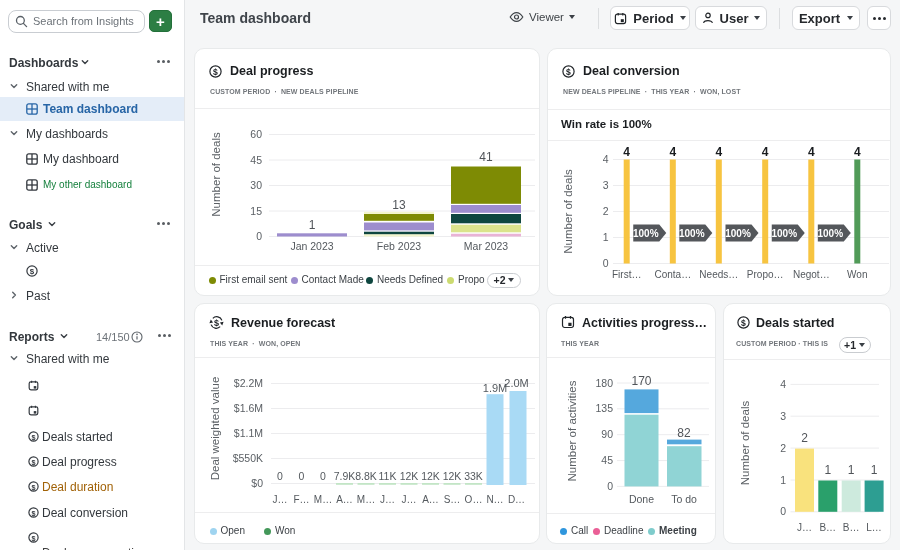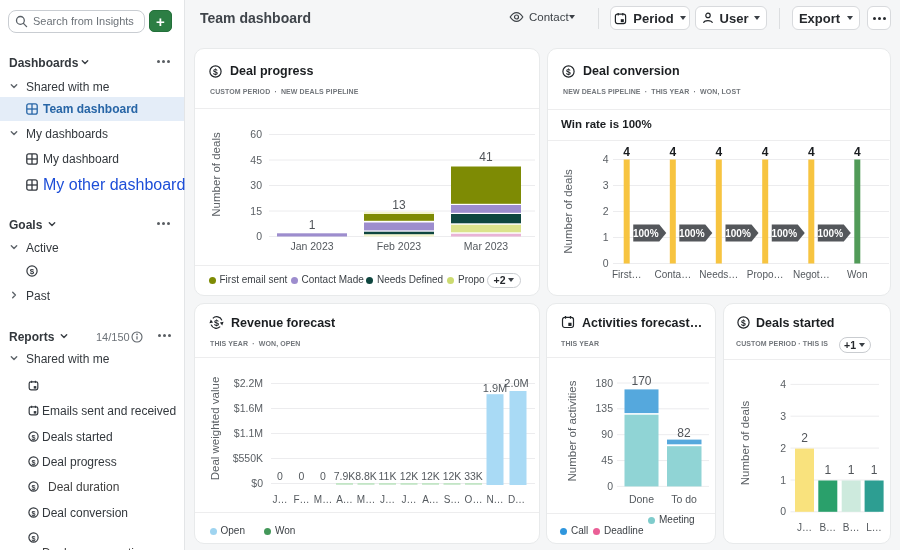--- a/index.html
+++ b/index.html
@@ -72,21 +72,21 @@
       </svg>
     </div>
 <div class="nav" style="left:43px;top:149.5px;color:#33383d;font-size:12px;">My dashboard</div>
 <div class="abs" style="left:26px;top:178.5px;">
       <svg width="12" height="12" viewBox="0 0 12 12" style="">
         <rect x="0.8" y="0.8" width="10.4" height="10.4" rx="2" fill="none" stroke="#34393f" stroke-width="1.3"></rect>
         <line x1="6" y1="1" x2="6" y2="11" stroke="#34393f" stroke-width="1.3"></line>
         <line x1="1" y1="6" x2="11" y2="6" stroke="#34393f" stroke-width="1.3"></line>
       </svg>
     </div>
-<div class="nav" style="left:43px;top:175.5px;color:#1d4ed8;font-size:16px;">My other dashboard</div>
+<div class="nav" style="left:43px;top:175.5px;color:#15803d;font-size:10px;">My other dashboard</div>
 <div class="nav" style="left:9px;top:216px;font-weight:bold;color:#33383d;font-size:12px;">Goals</div>
 <div class="abs" style="left:47px;top:218.5px;">
       <svg width="10" height="10" viewBox="0 0 10 10" style="">
         <path d="M2.3 3.7 L5 6.4 L7.7 3.7" fill="none" stroke="#3a3f45" stroke-width="1.4" stroke-linecap="round" stroke-linejoin="round"></path>
       </svg>
     </div>
 <div class="abs" style="left:156px;top:222px;display:flex;">
       <span style="display:inline-flex;align-items:center;">
         <span style="display:inline-block;width:3px;height:3px;border-radius:50%;background:#585d62;margin:0 1px;"></span>
         <span style="display:inline-block;width:3px;height:3px;border-radius:50%;background:#585d62;margin:0 1px;"></span>
@@ -147,42 +147,41 @@
       </svg>
     </div>
 <div class="abs" style="left:28px;top:405.0px;">
       <svg width="11" height="11" viewBox="0 0 11 11" style="">
         <rect x="1.18" y="1.86" width="8.63" height="7.95" rx="1.69" fill="none" stroke="#34393f" stroke-width="1.2"></rect>
         <line x1="3.55" y1="0.76" x2="3.55" y2="2.88" stroke="#34393f" stroke-width="1.2"></line>
         <line x1="7.45" y1="0.76" x2="7.45" y2="2.88" stroke="#34393f" stroke-width="1.2"></line>
         <rect x="5.75" y="6.09" width="2.54" height="2.54" fill="#34393f"></rect>
       </svg>
     </div>
-<div class="nav" style="left:42px;top:402.0px;color:#33383d;font-size:12px;">Emails sent and received</div>
 <div class="abs" style="left:28px;top:430.5px;">
       <svg width="11" height="11" viewBox="0 0 11 11" style="">
         <circle cx="5.5" cy="5.5" r="4.6" fill="none" stroke="#34393f" stroke-width="1.2"></circle>
         <text x="5.5" y="8.8" font-size="7.260000000000001" font-weight="bold" text-anchor="middle" fill="#34393f">$</text>
       </svg>
     </div>
 <div class="nav" style="left:42px;top:427.5px;color:#33383d;font-size:12px;">Deals started</div>
 <div class="abs" style="left:28px;top:455.5px;">
       <svg width="11" height="11" viewBox="0 0 11 11" style="">
         <circle cx="5.5" cy="5.5" r="4.6" fill="none" stroke="#34393f" stroke-width="1.2"></circle>
         <text x="5.5" y="8.8" font-size="7.260000000000001" font-weight="bold" text-anchor="middle" fill="#34393f">$</text>
       </svg>
     </div>
 <div class="nav" style="left:42px;top:452.5px;color:#33383d;font-size:12px;">Deal progress</div>
 <div class="abs" style="left:28px;top:481.0px;">
       <svg width="11" height="11" viewBox="0 0 11 11" style="">
         <circle cx="5.5" cy="5.5" r="4.6" fill="none" stroke="#34393f" stroke-width="1.2"></circle>
         <text x="5.5" y="8.8" font-size="7.260000000000001" font-weight="bold" text-anchor="middle" fill="#34393f">$</text>
       </svg>
     </div>
-<div class="nav" style="left:48px;top:478.0px;color:#404040;font-size:12px;">Deal duration</div>
+<div class="nav" style="left:42px;top:478.0px;color:#a16207;font-size:12px;">Deal duration</div>
 <div class="abs" style="left:28px;top:506.5px;">
       <svg width="11" height="11" viewBox="0 0 11 11" style="">
         <circle cx="5.5" cy="5.5" r="4.6" fill="none" stroke="#34393f" stroke-width="1.2"></circle>
         <text x="5.5" y="8.8" font-size="7.260000000000001" font-weight="bold" text-anchor="middle" fill="#34393f">$</text>
       </svg>
     </div>
 <div class="nav" style="left:42px;top:503.5px;color:#33383d;font-size:12px;">Deal conversion</div>
 <div class="abs" style="left:28px;top:532.0px;">
       <svg width="11" height="11" viewBox="0 0 11 11" style="">
         <circle cx="5.5" cy="5.5" r="4.6" fill="none" stroke="#34393f" stroke-width="1.2"></circle>
@@ -190,21 +189,21 @@
       </svg>
     </div>
 <div class="nav" style="left:42px;top:544px;color:#404040;font-size:12px;">Deals won over time</div>
 <div class="abs" style="left:200px;top:10px;font-size:14px;font-weight:bold;color:#3f444a;">Team dashboard</div>
 <div class="abs" style="left:509px;top:11px;">
       <svg width="15" height="12" viewBox="0 0 15 12" style="">
         <path d="M1.2 6 C3.2 2.8 5.2 1.6 7.5 1.6 C9.8 1.6 11.8 2.8 13.8 6 C11.8 9.2 9.8 10.4 7.5 10.4 C5.2 10.4 3.2 9.2 1.2 6 Z" fill="none" stroke="#3e4348" stroke-width="1.2"></path>
         <circle cx="7.5" cy="6" r="2" fill="none" stroke="#3e4348" stroke-width="1.2"></circle>
       </svg>
     </div>
-<div class="abs" style="left:529px;top:10.5px;font-size:11.5px;color:#3e4348;">Contact</div>
+<div class="abs" style="left:529px;top:10.5px;font-size:11.5px;color:#3e4348;">Viewer</div>
 <div class="abs" style="left:569px;top:15px;line-height:0;"><span class="caret" style="border-top-color:#3a3f45"></span></div>
 <div class="abs" style="left:598px;top:8px;width:1px;height:21px;background:#dcdee0;"></div>
 <div class="btn" style="left:610px;top:6px;width:80px;height:24px;gap:6px;">
       <svg width="13" height="13" viewBox="0 0 13 13" style="">
         <rect x="1.4" y="2.2" width="10.2" height="9.4" rx="2.0" fill="none" stroke="#212529" stroke-width="1.2"></rect>
         <line x1="4.2" y1="0.9" x2="4.2" y2="3.4" stroke="#212529" stroke-width="1.2"></line>
         <line x1="8.8" y1="0.9" x2="8.8" y2="3.4" stroke="#212529" stroke-width="1.2"></line>
         <rect x="6.8" y="7.2" width="3.0" height="3.0" fill="#212529"></rect>
       </svg>
       <span>Period</span>
@@ -402,21 +401,21 @@
 </div>
 <div class="card" style="left:546px;top:303px;width:170px;height:241px;">
 <div class="cicon" style="left:14px;top:11px;">
         <svg width="14" height="14" viewBox="0 0 14 14" style="">
           <rect x="1.51" y="2.37" width="10.98" height="10.12" rx="2.15" fill="none" stroke="#212529" stroke-width="1.2"></rect>
           <line x1="4.52" y1="0.97" x2="4.52" y2="3.66" stroke="#212529" stroke-width="1.2"></line>
           <line x1="9.48" y1="0.97" x2="9.48" y2="3.66" stroke="#212529" stroke-width="1.2"></line>
           <rect x="7.32" y="7.75" width="3.23" height="3.23" fill="#212529"></rect>
         </svg>
       </div>
-<div class="ctitle" style="left:35px;top:11.5px;">Activities forecast…</div>
+<div class="ctitle" style="left:35px;top:11.5px;">Activities progress…</div>
 <div class="csub" style="left:14px;top:36px;">THIS YEAR</div>
 <div class="sep" style="top:53px;"></div>
 <svg width="168" height="208" viewBox="0 0 168 208" style="position:absolute;left:0;top:0;">
         <line x1="70" y1="182.4" x2="162" y2="182.4" stroke="#ececee" stroke-width="1"></line>
         <text x="66" y="185.9" font-size="10.5" fill="#5b6065" text-anchor="end">0</text>
         <line x1="70" y1="156.6" x2="162" y2="156.6" stroke="#ececee" stroke-width="1"></line>
         <text x="66" y="160.1" font-size="10.5" fill="#5b6065" text-anchor="end">45</text>
         <line x1="70" y1="130.7" x2="162" y2="130.7" stroke="#ececee" stroke-width="1"></line>
         <text x="66" y="134.2" font-size="10.5" fill="#5b6065" text-anchor="end">90</text>
         <line x1="70" y1="104.8" x2="162" y2="104.8" stroke="#ececee" stroke-width="1"></line>
@@ -429,21 +428,21 @@
         <text x="94.5" y="80.5" font-size="12" fill="#505459" text-anchor="middle">170</text>
         <rect x="120" y="135.6" width="34.5" height="4.7" fill="#55a8dd"></rect>
         <rect x="120" y="142.2" width="34.5" height="40.2" fill="#90d4d5"></rect>
         <text x="137" y="132.5" font-size="12" fill="#505459" text-anchor="middle">82</text>
         <text x="94.5" y="198.5" font-size="10.5" fill="#54595e" text-anchor="middle">Done</text>
         <text x="137" y="198.5" font-size="10.5" fill="#54595e" text-anchor="middle">To do</text>
       </svg>
 <div class="sep" style="top:209px;"></div>
 <div class="leg" style="left:13px;top:220px;"><span class="dot" style="background:#2f96dd"></span>Call</div>
 <div class="leg" style="left:46px;top:220px;"><span class="dot" style="background:#ea5f96"></span>Deadline</div>
-<div class="leg" style="left:101px;top:209px;"><span class="dot" style="background:#7fcccc"></span>Meeting</div>
+<div class="leg" style="left:101px;top:220px;font-weight:bold;"><span class="dot" style="background:#7fcccc"></span>Meeting</div>
 </div>
 <div class="card" style="left:723px;top:303px;width:168px;height:241px;">
 <div class="cicon" style="left:12.5px;top:12px;">
         <svg width="13" height="13" viewBox="0 0 13 13" style="">
           <circle cx="6.5" cy="6.5" r="5.6" fill="none" stroke="#212529" stroke-width="1.2"></circle>
           <text x="6.5" y="9.8" font-size="8.58" font-weight="bold" text-anchor="middle" fill="#212529">$</text>
         </svg>
       </div>
 <div class="ctitle" style="left:32px;top:11.5px;">Deals started</div>
 <div class="csub" style="left:12px;top:36px;">CUSTOM PERIOD · THIS IS</div>

